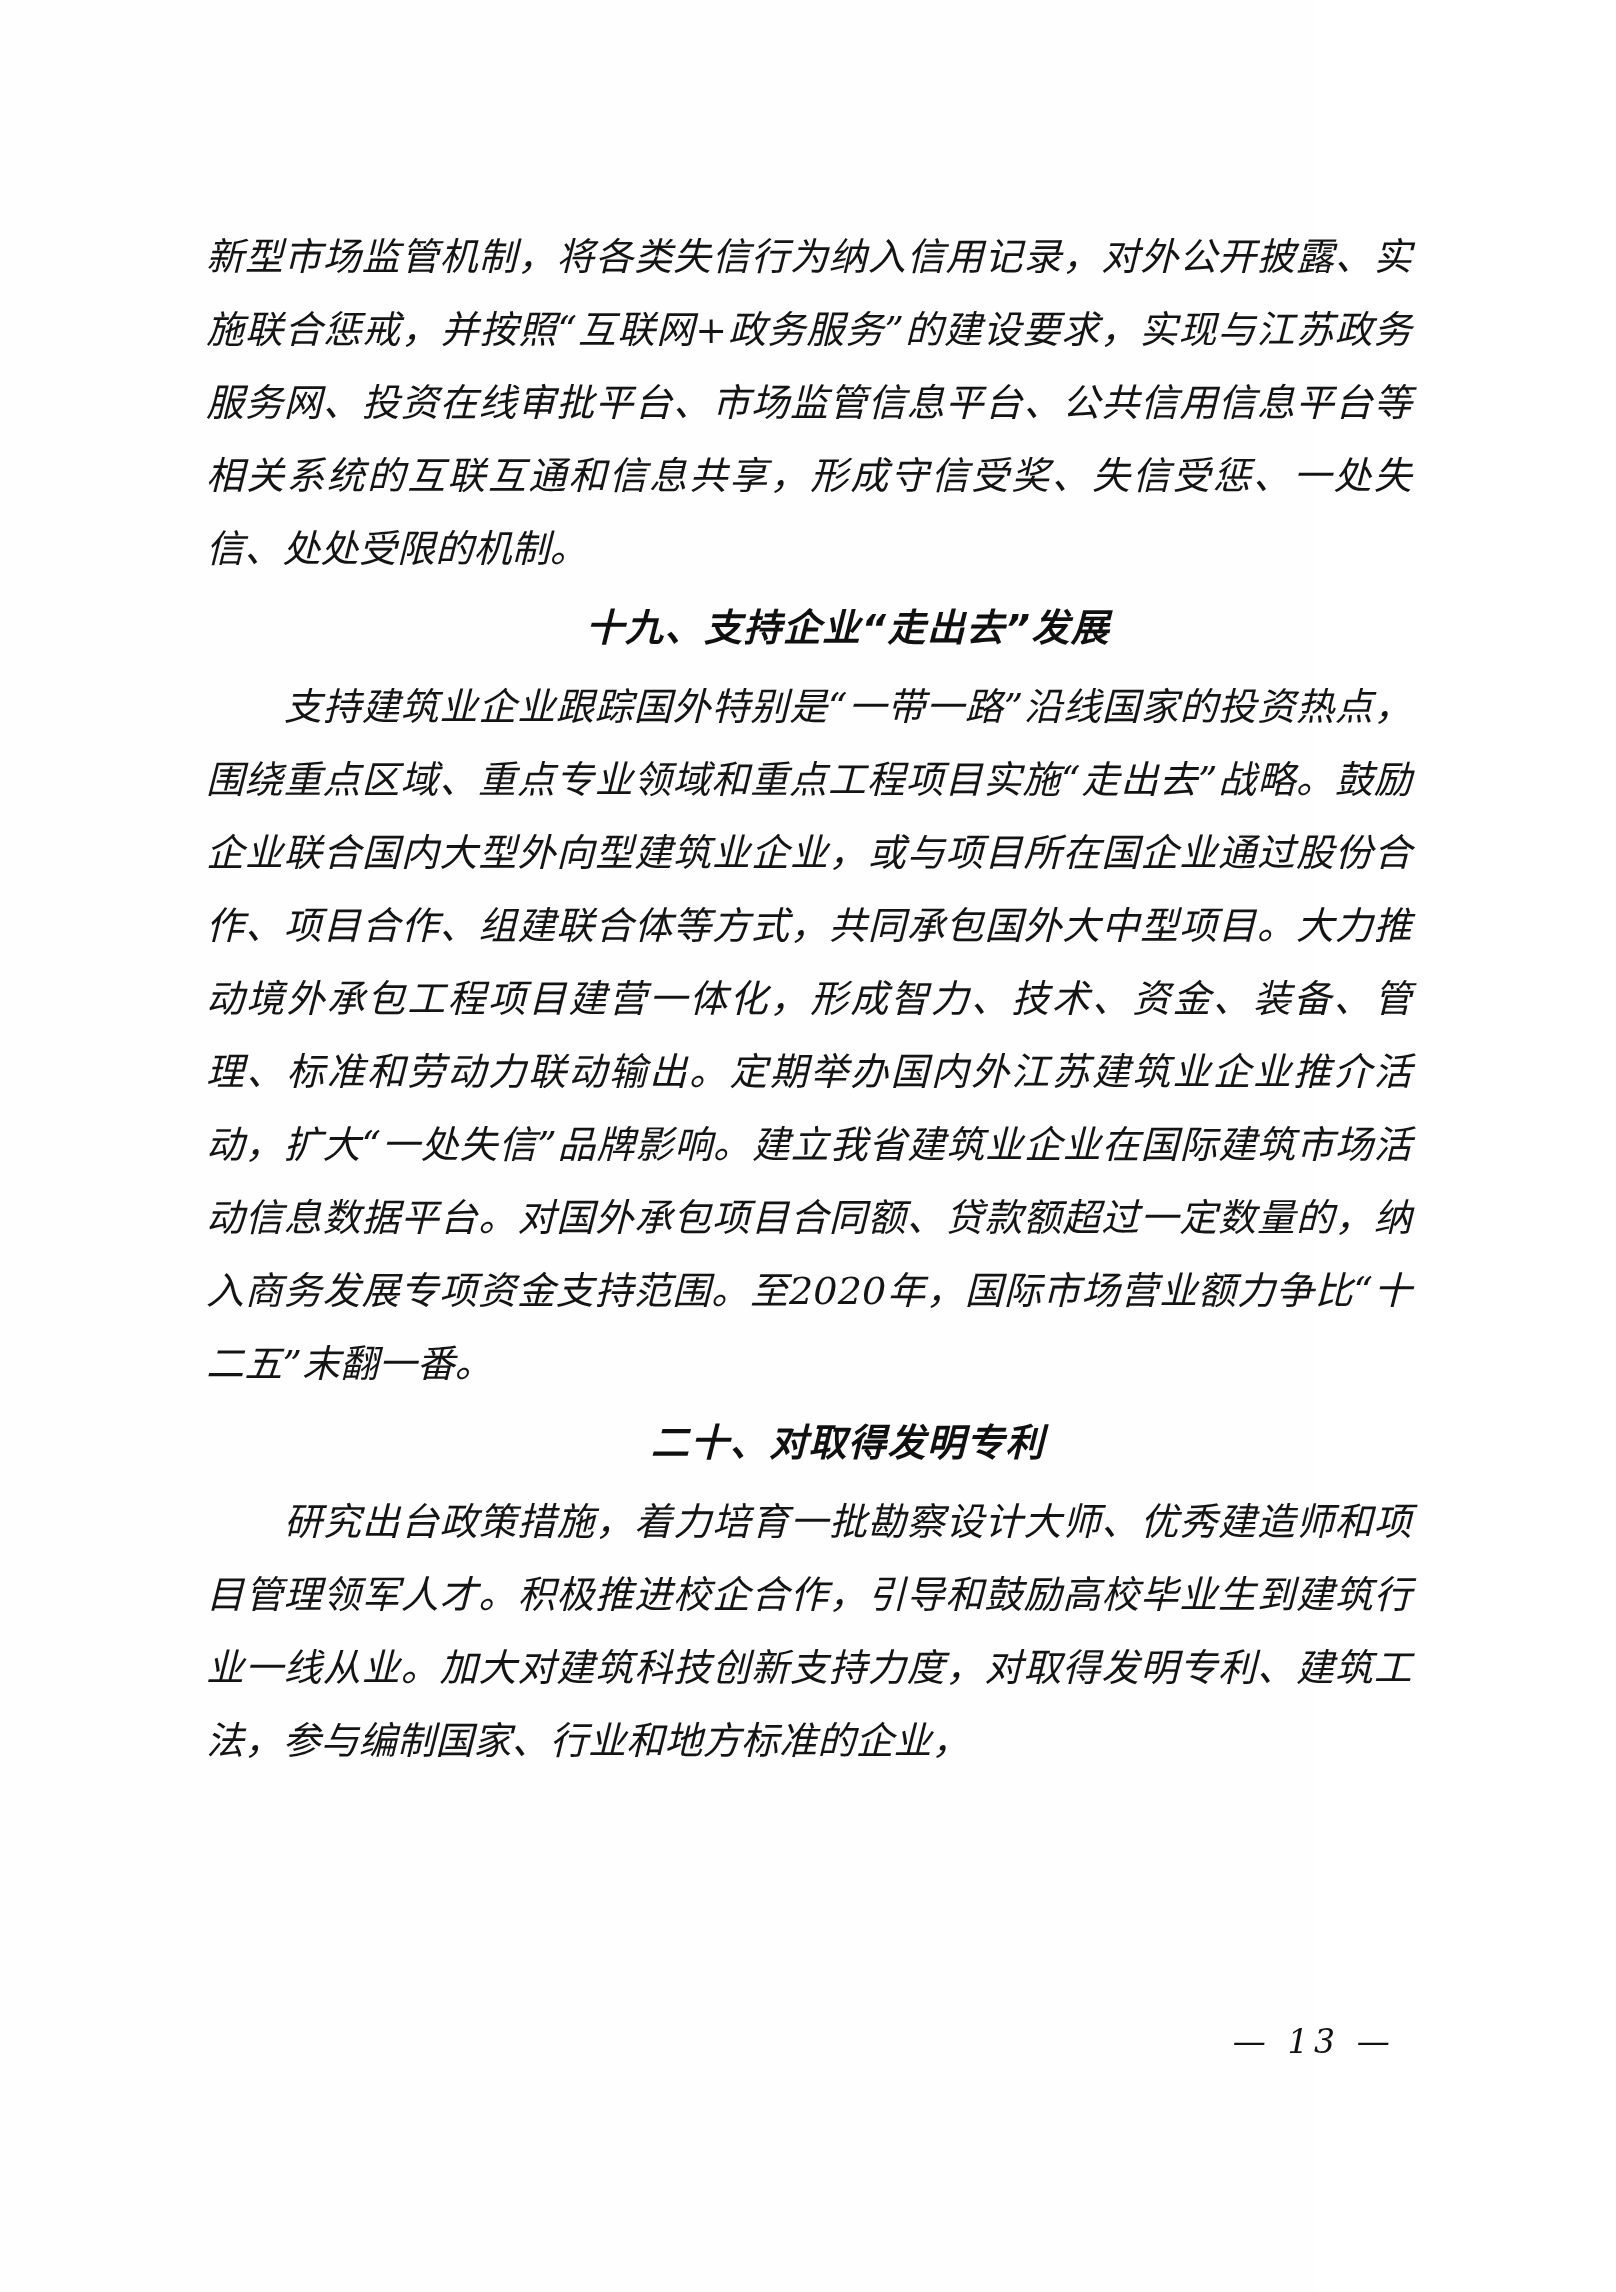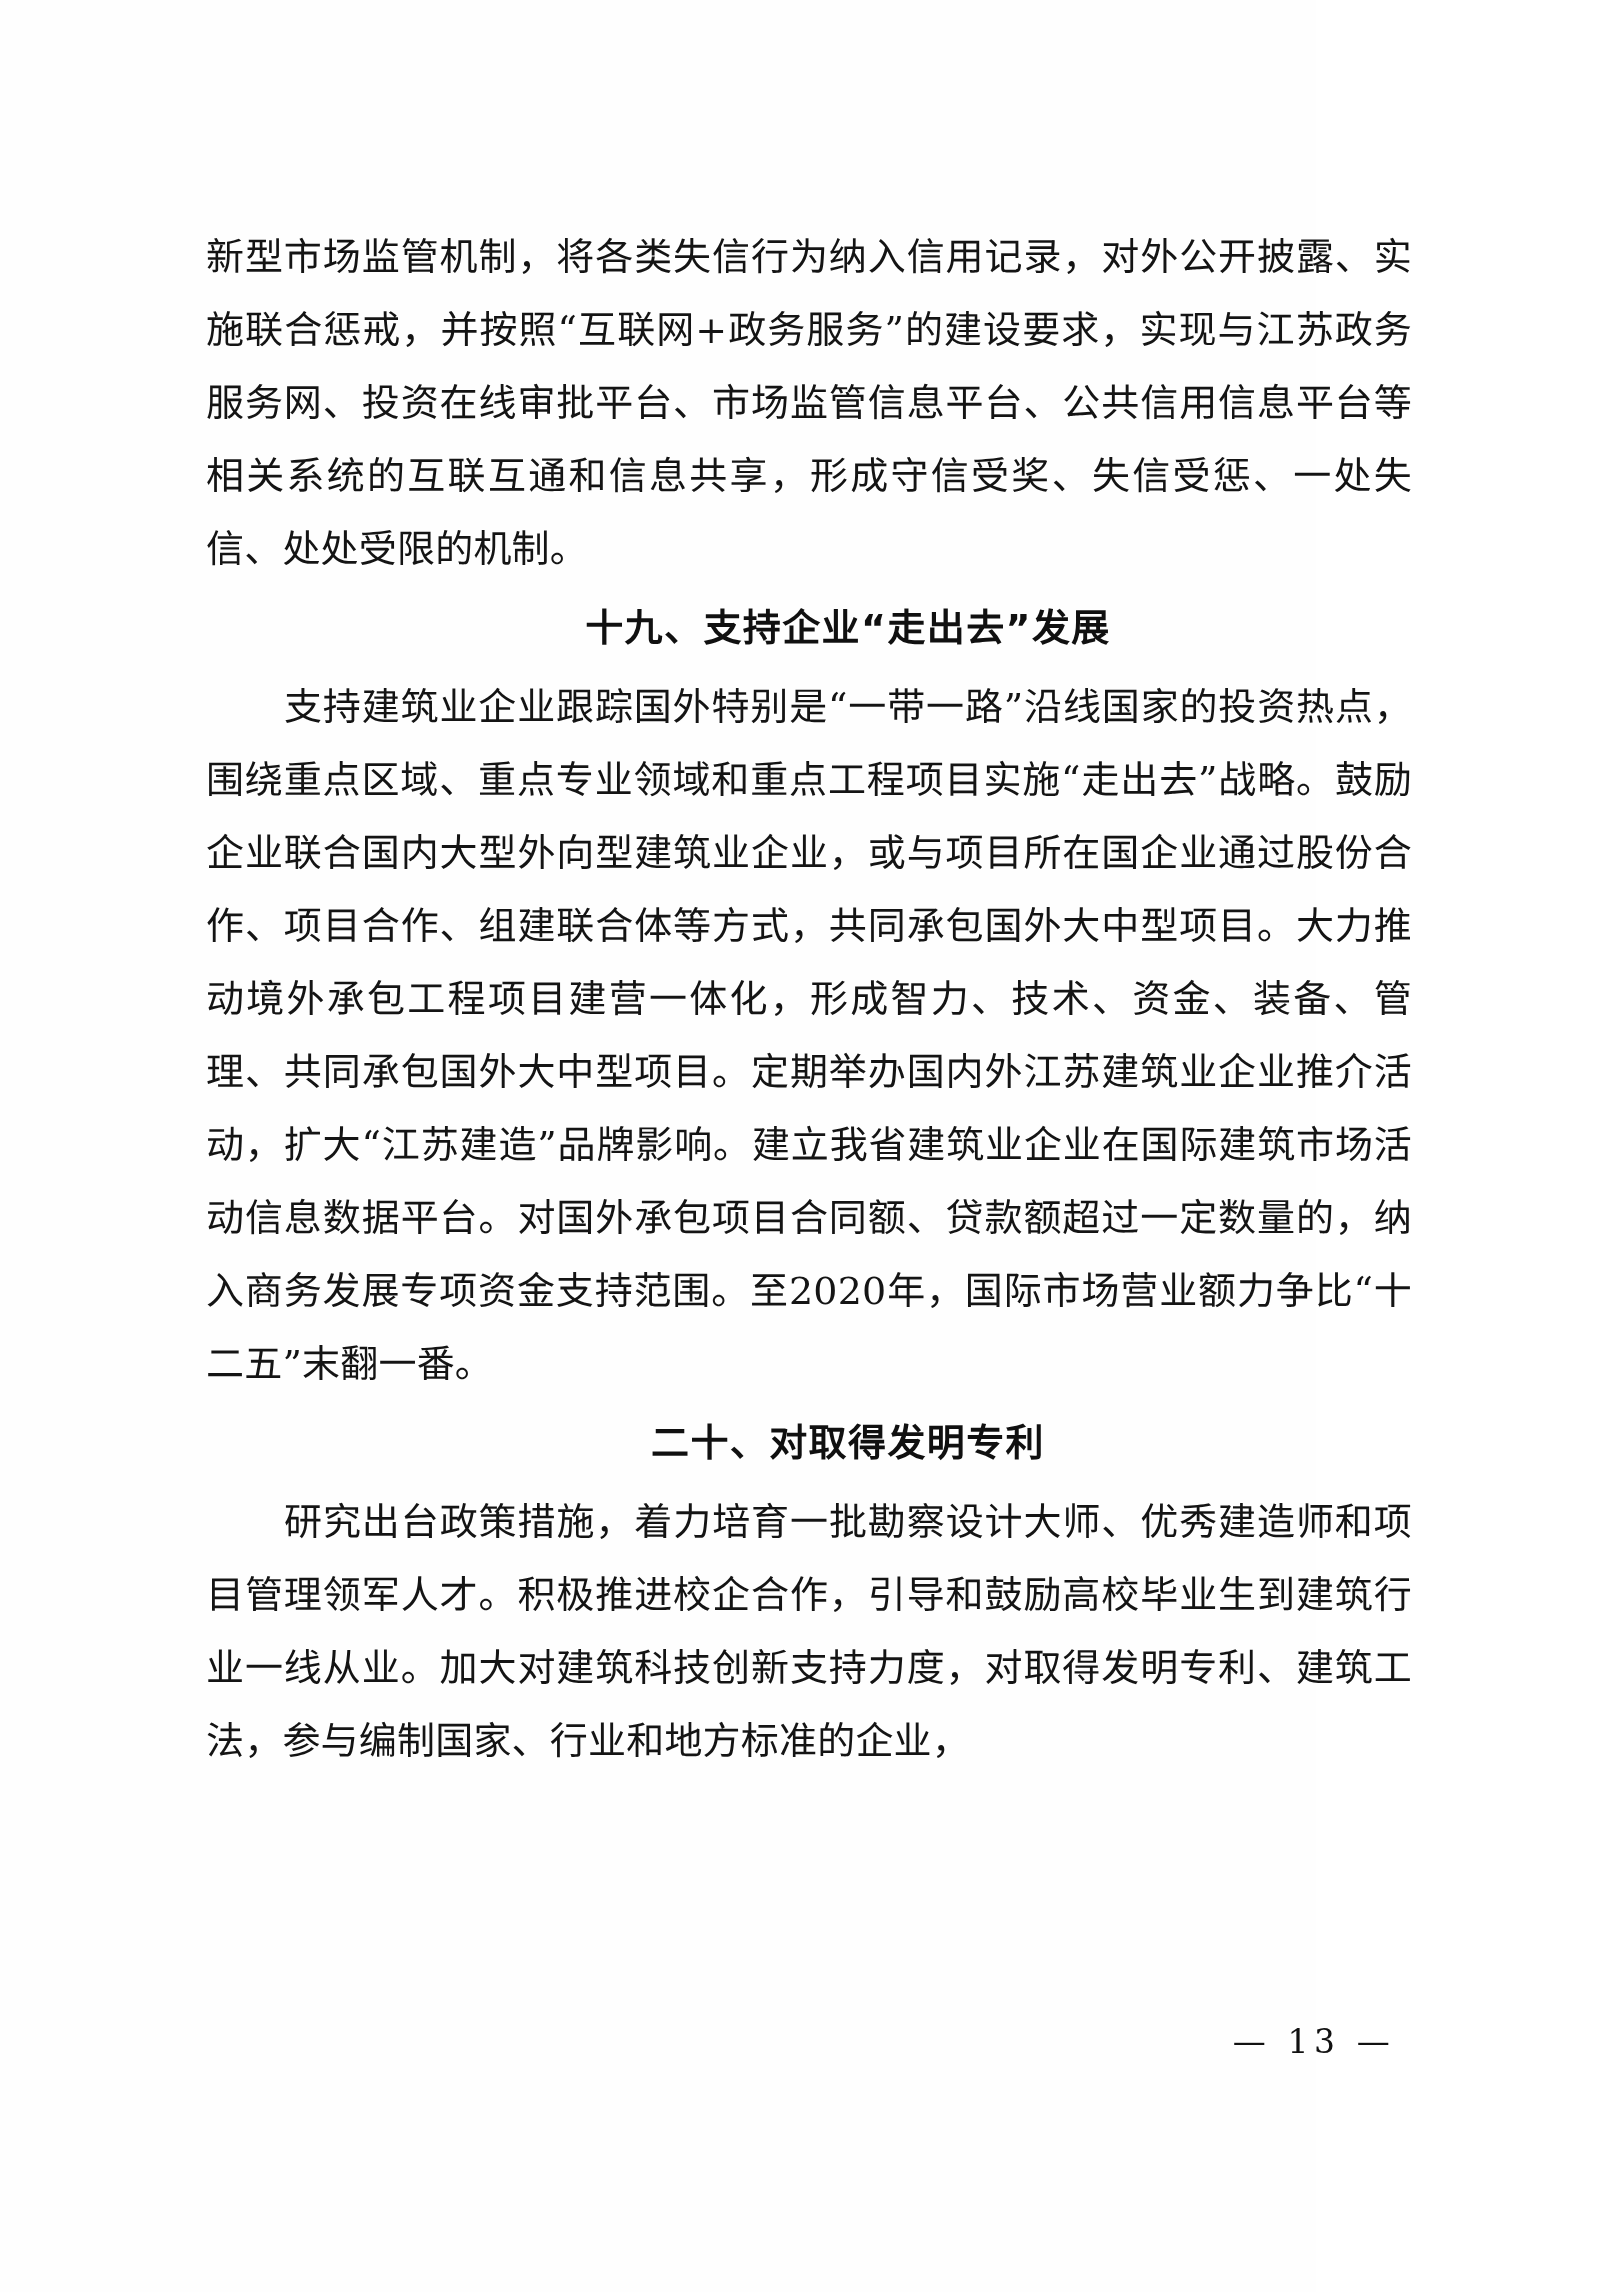--- a/index.html
+++ b/index.html
@@ -15,20 +15,21 @@
     color: #1a1a1a;
     overflow: hidden;
   }
   .page {
     position: absolute;
     left: 0;
     top: 0;
     width: 1316px;
     height: 2293px;
     background: #fefefe;
+    font-style: italic;
   }
   .content {
     position: absolute;
     left: 206px;
     top: 221px;
     width: 1206px;
   }
   p.body-para {
     margin: 0;
     font-size: 38px;
@@ -77,21 +78,21 @@
 <body>
 
 <div class="page">
 
   <div class="content">
 
     <p class="body-para">新型市场监管机制，将各类失信行为纳入信用记录，对外公开披露、实施联合惩戒，并按照“互联网+政务服务”的建设要求，实现与江苏政务服务网、投资在线审批平台、市场监管信息平台、公共信用信息平台等相关系统的互联互通和信息共享，形成守信受奖、失信受惩、一处失信、处处受限的机制。</p>
 
     <h2 class="section-heading block-gap-top">十九、支持企业“走出去”发展</h2>
 
-    <p class="body-para indent">支持建筑业企业跟踪国外特别是“一带一路”沿线国家的投资热点，围绕重点区域、重点专业领域和重点工程项目实施“走出去”战略。鼓励企业联合国内大型外向型建筑业企业，或与项目所在国企业通过股份合作、项目合作、组建联合体等方式，共同承包国外大中型项目。大力推动境外承包工程项目建营一体化，形成智力、技术、资金、装备、管理、共同承包国外大中型项目。定期举办国内外江苏建筑业企业推介活动，扩大“江苏建造”品牌影响。建立我省建筑业企业在国际建筑市场活动信息数据平台。对国外承包项目合同额、贷款额超过一定数量的，纳入商务发展专项资金支持范围。至2020年，国际市场营业额力争比“十二五”末翻一番。</p>
+    <p class="body-para indent">支持建筑业企业跟踪国外特别是“一带一路”沿线国家的投资热点，围绕重点区域、重点专业领域和重点工程项目实施“走出去”战略。鼓励企业联合国内大型外向型建筑业企业，或与项目所在国企业通过股份合作、项目合作、组建联合体等方式，共同承包国外大中型项目。大力推动境外承包工程项目建营一体化，形成智力、技术、资金、装备、管理、标准和劳动力联动输出。定期举办国内外江苏建筑业企业推介活动，扩大“一处失信”品牌影响。建立我省建筑业企业在国际建筑市场活动信息数据平台。对国外承包项目合同额、贷款额超过一定数量的，纳入商务发展专项资金支持范围。至2020年，国际市场营业额力争比“十二五”末翻一番。</p>
 
     <h2 class="section-heading block-gap-top">二十、对取得发明专利</h2>
 
     <p class="body-para indent">研究出台政策措施，着力培育一批勘察设计大师、优秀建造师和项目管理领军人才。积极推进校企合作，引导和鼓励高校毕业生到建筑行业一线从业。加大对建筑科技创新支持力度，对取得发明专利、建筑工法，参与编制国家、行业和地方标准的企业，</p>
 
   </div>
 
   <div class="footer">
     <span class="page-number">— 13 —</span>
   </div>

